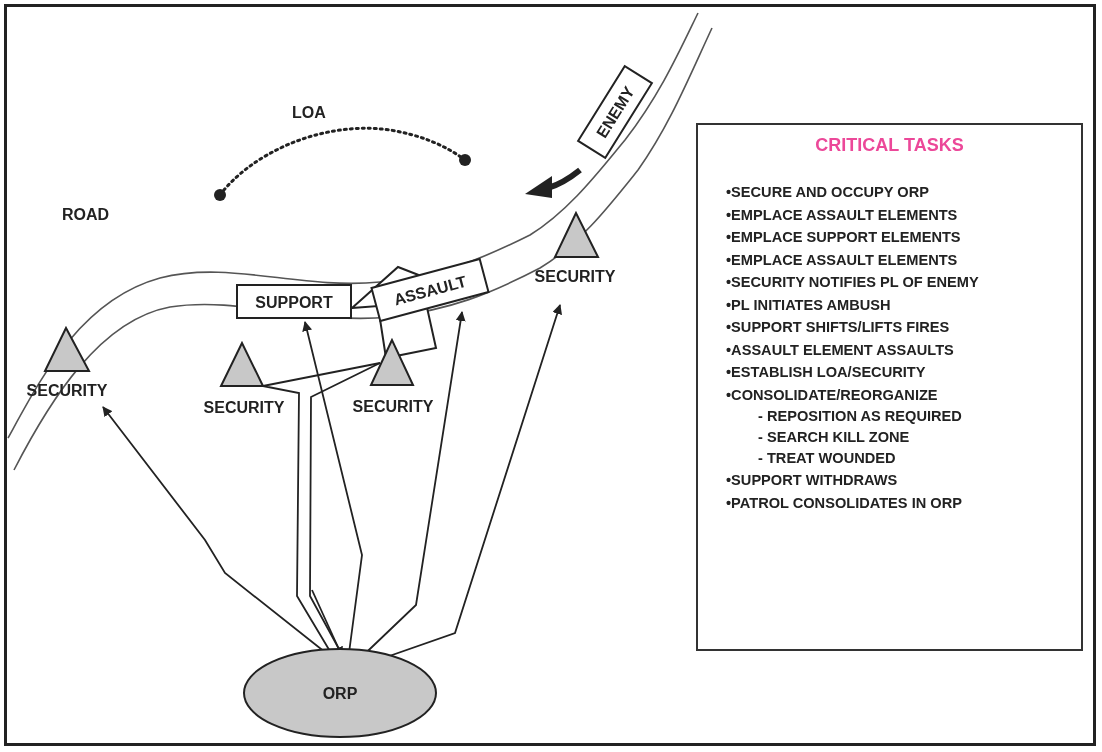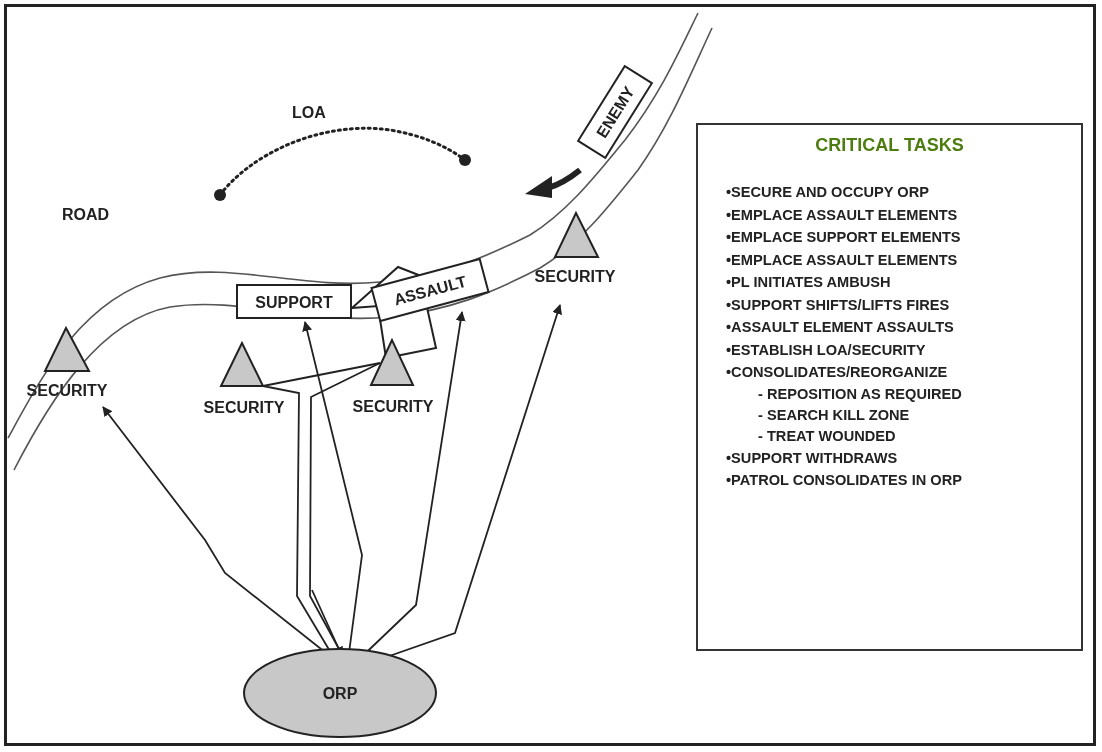--- a/index.html
+++ b/index.html
@@ -1,21 +1,21 @@
 <!DOCTYPE html>
 <html><head>
 <meta charset="utf-8">
 <style>
   html,body{margin:0;padding:0;background:#fff;}
   body{width:1102px;height:752px;position:relative;overflow:hidden;font-family:"Liberation Sans",sans-serif;}
   #frame{position:absolute;left:4px;top:4px;width:1092px;height:742px;border:3px solid #222;box-sizing:border-box;}
   svg{position:absolute;left:0;top:0;}
   .lbl{font-family:"Liberation Sans",sans-serif;font-weight:bold;fill:#222;}
   #tasks{position:absolute;left:696px;top:123px;width:387px;height:528px;border:2px solid #333;box-sizing:border-box;background:#fff;}
-  #tasks-title{position:absolute;left:0;right:0;top:10px;text-align:center;font-weight:bold;font-size:18px;color:#4d7c0f;}
+  #tasks-title{position:absolute;left:0;right:0;top:10px;text-align:center;font-weight:bold;font-size:18px;color:#ec4899;}
   #tasks-list{position:absolute;left:20px;top:48px;margin:8px;padding:0;list-style:none;}
   #tasks-list li{font-weight:bold;font-size:14.6px;line-height:22.5px;color:#222;white-space:nowrap;}
   #tasks-list li.sub{padding-left:32px;line-height:21px;}
   #tasks-list li.main::before{content:"\2022 ";}
   #tasks-list li.sub::before{content:"- ";}
 </style>
 </head>
 <body>
 
 <div id="frame"></div>
@@ -91,24 +91,25 @@
   </g>
 </svg>
 
 <div id="tasks">
   <div id="tasks-title">CRITICAL TASKS</div>
   <ul id="tasks-list">
       <li class="main">SECURE AND OCCUPY ORP</li>
       <li class="main">EMPLACE ASSAULT ELEMENTS</li>
       <li class="main">EMPLACE SUPPORT ELEMENTS</li>
       <li class="main">EMPLACE ASSAULT ELEMENTS</li>
+      <li class="main">SECURITY NOTIFIES PL OF ENEMY</li>
       <li class="main">PL INITIATES AMBUSH</li>
       <li class="main">SUPPORT SHIFTS/LIFTS FIRES</li>
       <li class="main">ASSAULT ELEMENT ASSAULTS</li>
       <li class="main">ESTABLISH LOA/SECURITY</li>
-      <li class="main">CONSOLIDATES/REORGANIZE</li>
+      <li class="main">CONSOLIDATE/REORGANIZE</li>
       <li class="sub">REPOSITION AS REQUIRED</li>
       <li class="sub">SEARCH KILL ZONE</li>
       <li class="sub">TREAT WOUNDED</li>
       <li class="main">SUPPORT WITHDRAWS</li>
       <li class="main">PATROL CONSOLIDATES IN ORP</li>
     </ul>
 </div>
 
 </body></html>

